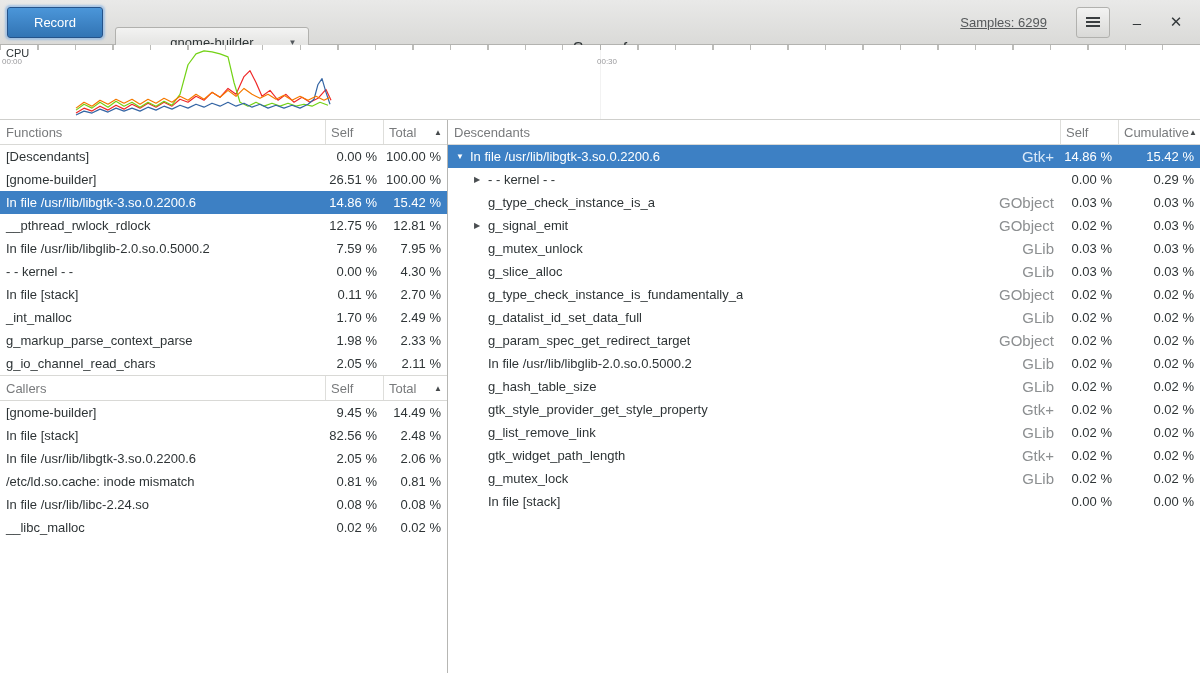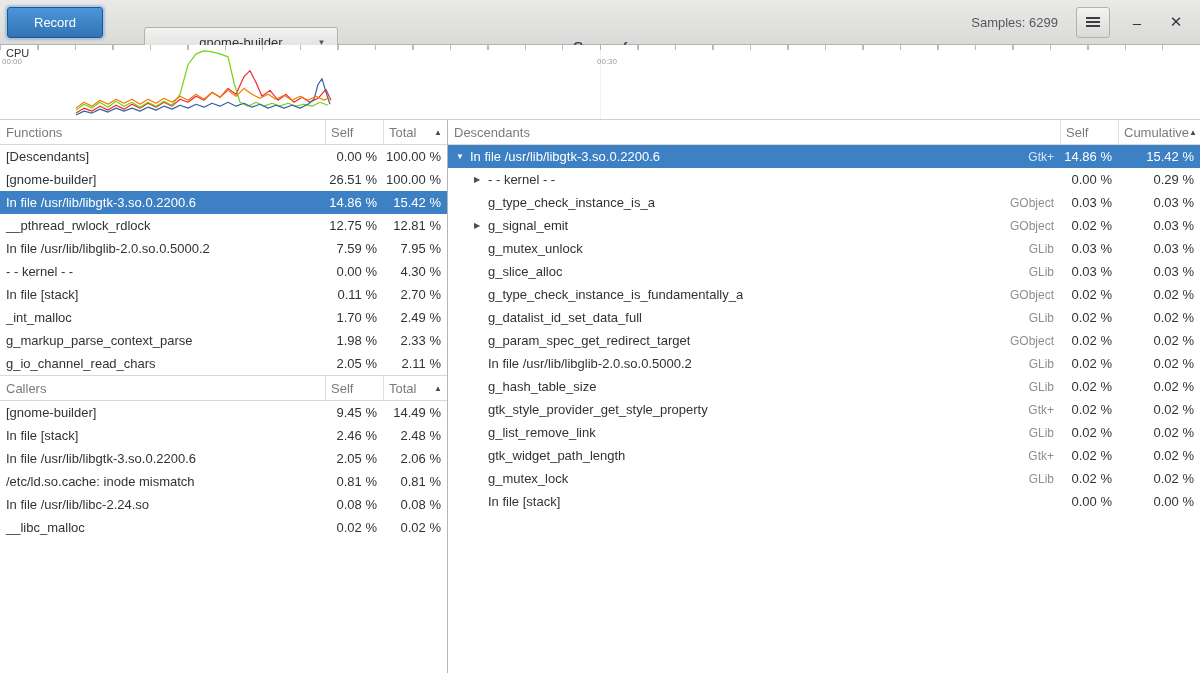--- a/index.html
+++ b/index.html
@@ -14,21 +14,20 @@
 
   
   .headerbar {
     height: 45px;
     background: linear-gradient(#e9e9e8, #dadad8);
     border-bottom: 1px solid #b3b3b0;
     display: flex;
     align-items: center;
     position: relative;
     padding: 0 12px 0 7px;
-    gap: 29px;
   }
   button { font-family: inherit; font-size: 13px; cursor: pointer; }
   .btn {
     height: 31px;
     border-radius: 3px;
     border: 1px solid #b1b1ae;
     background: linear-gradient(#f3f3f2, #d9d9d7);
     color: #2e3436;
   }
   .btn.record {
@@ -59,21 +58,21 @@
     line-height: 1.2;
   }
   .titlebox .title { font-weight: normal; font-size: 16px; color: #2e3436; margin-top: 32px; }
   .titlebox .subtitle { font-size: 10px; color: #8a8e8f; margin-top: 2px; }
   .right-group {
     margin-left: auto;
     display: flex;
     align-items: center;
     gap: 15px;
   }
-  .samples { color: #55585a; margin-right: 3px; }
+  .samples { color: #55585a; margin-right: 14px; text-decoration: underline; }
   .btn.menu {
     width: 34px;
     display: flex; align-items: center; justify-content: center;
   }
   .menu-icon {
     width: 14px; height: 10px;
     border-top: 2px solid #3a3e40;
     border-bottom: 2px solid #3a3e40;
     position: relative;
     display: inline-block;
@@ -138,21 +137,21 @@
   .functions .hcell.self, .callers .hcell.self { width: 58px; }
   .functions .num.total, .callers .num.total,
   .functions .hcell.total, .callers .hcell.total { width: 64px; }
   .functions .trow .label, .callers .trow .label { flex: 1; min-width: 0; }
 
   
   .descendants .hcell.self, .descendants .num.self { width: 58px; }
   .descendants .hcell.cum,  .descendants .num.cum  { width: 82px; }
   .drow { padding-left: 6px; }
   .drow .label { padding-left: 0; flex: 0 1 auto; }
-  .drow .badge { margin-left: auto; margin-right: 6px; color: #8c8f91; font-size: 12px; flex: none; }
+  .drow .badge { margin-left: auto; margin-right: 6px; color: #8c8f91; font-size: 15px; flex: none; }
   .drow.selected .badge { color: #d9e8f8; }
   .expander {
     width: 16px; flex: none;
     font-size: 8px; color: #4a4e51;
     text-align: left; padding-left: 2px;
   }
   .drow.indent-1 .expander { margin-left: 18px; }
   .drow.selected .expander { color: #fff; }
 </style>
 </head>
@@ -292,21 +291,21 @@
         <div class="tbody">
 
             <div class="trow">
               <span class="label">[gnome-builder]</span>
               <span class="num self">9.45 %</span>
               <span class="num total">14.49 %</span>
             </div>
 
             <div class="trow">
               <span class="label">In file [stack]</span>
-              <span class="num self">2.46 %</span>
+              <span class="num self">82.56 %</span>
               <span class="num total">2.48 %</span>
             </div>
 
             <div class="trow">
               <span class="label">In file /usr/lib/libgtk-3.so.0.2200.6</span>
               <span class="num self">2.05 %</span>
               <span class="num total">2.06 %</span>
             </div>
 
             <div class="trow">

